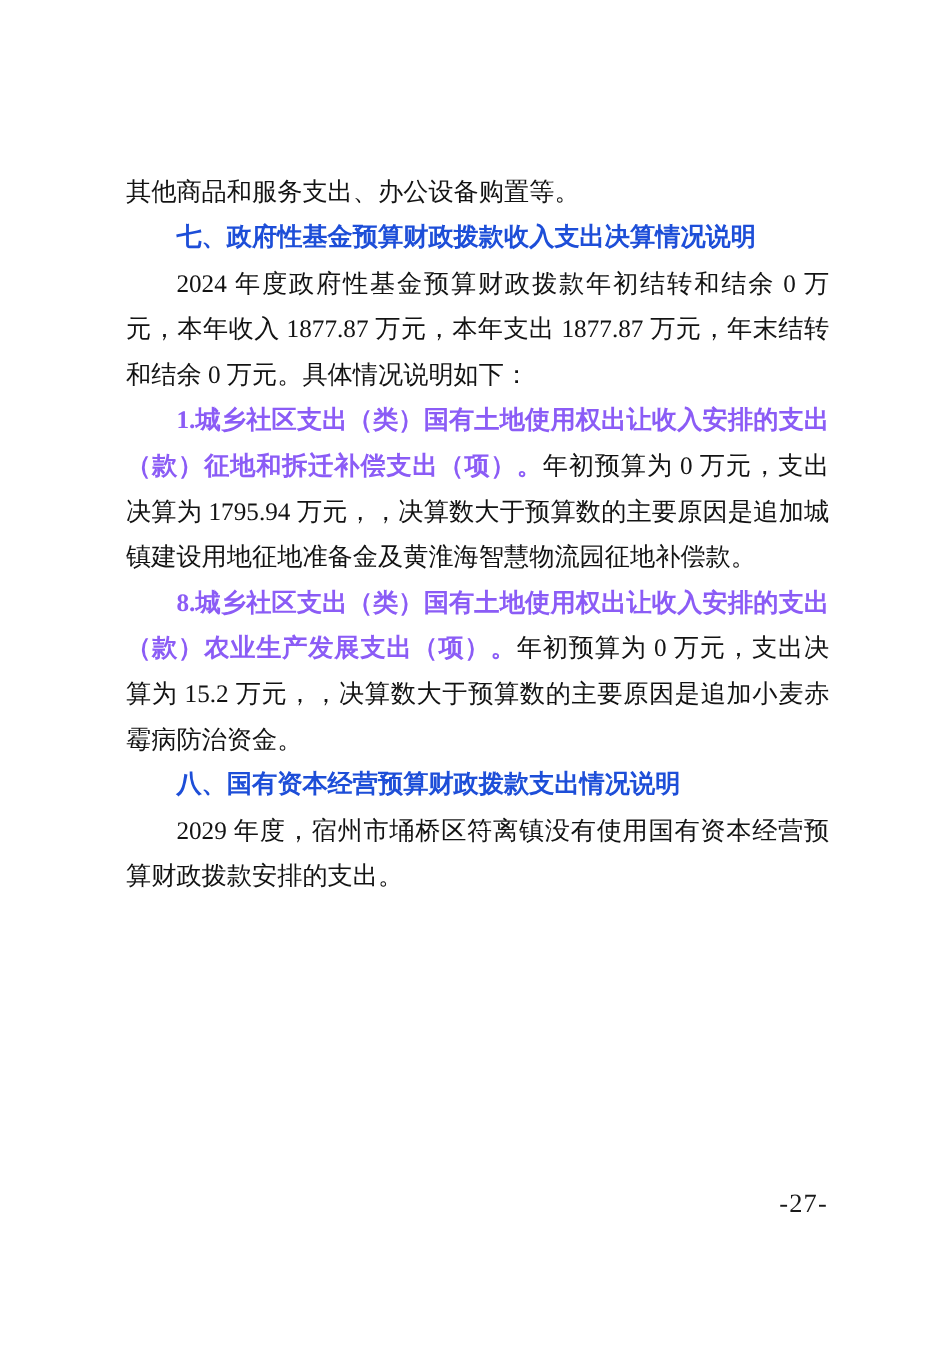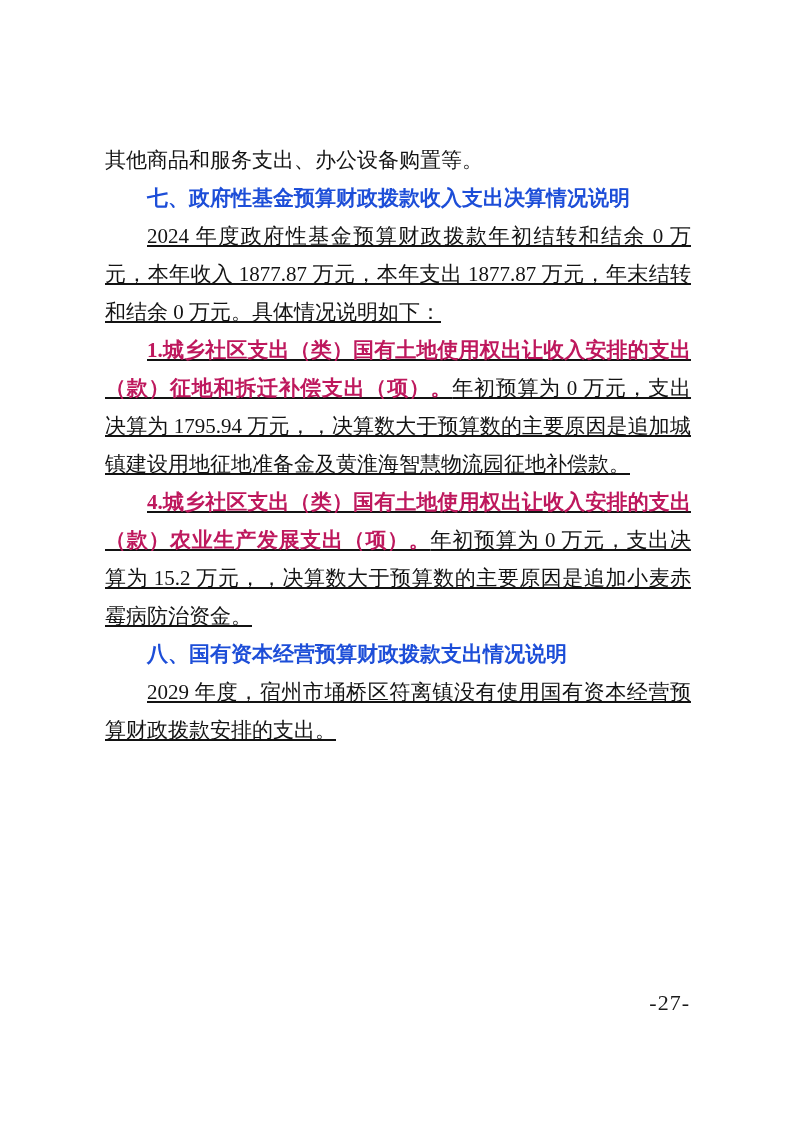--- a/index.html
+++ b/index.html
@@ -24,30 +24,30 @@
     font-size: 21px;
     line-height: 38px;
     text-align: justify;
     text-justify: inter-character;
   }
   .content p { margin: 0; }
   .body-text {
     font-family: "Liberation Serif", "DejaVu Serif", serif;
     font-weight: 400;
   }
-  .indent { text-indent: 2em; text-decoration: underline; }
+  .indent { text-indent: 2em; }
   .heading {
     font-family: "Liberation Sans", "DejaVu Sans", sans-serif;
     font-weight: 700;
     text-indent: 2em;
     color: #1d4ed8;
   }
   .item-lead {
     font-weight: 700;
-    color: #be185d;
+    color: #8b5cf6;
   }
   .page-number {
     position: absolute;
     right: 103px;
     top: 990px;
     font-family: "Liberation Serif", "DejaVu Serif", serif;
     font-size: 22px;
     color: #1a1a1a;
     letter-spacing: 1px;
   }
@@ -59,21 +59,21 @@
   <div class="content">
 
     <p class="body-text">其他商品和服务支出、办公设备购置等。</p>
 
     <p class="heading">七、政府性基金预算财政拨款收入支出决算情况说明</p>
 
     <p class="body-text indent">2024 年度政府性基金预算财政拨款年初结转和结余 0 万元，本年收入 1877.87 万元，本年支出 1877.87 万元，年末结转和结余 0 万元。具体情况说明如下：</p>
 
     <p class="body-text indent"><span class="item-lead">1.城乡社区支出（类）国有土地使用权出让收入安排的支出（款）征地和拆迁补偿支出（项）。</span><span>年初预算为 0 万元，支出决算为 1795.94 万元，，决算数大于预算数的主要原因是追加城镇建设用地征地准备金及黄淮海智慧物流园征地补偿款。</span></p>
 
-    <p class="body-text indent"><span class="item-lead">4.城乡社区支出（类）国有土地使用权出让收入安排的支出（款）农业生产发展支出（项）。</span><span>年初预算为 0 万元，支出决算为 15.2 万元，，决算数大于预算数的主要原因是追加小麦赤霉病防治资金。</span></p>
+    <p class="body-text indent"><span class="item-lead">8.城乡社区支出（类）国有土地使用权出让收入安排的支出（款）农业生产发展支出（项）。</span><span>年初预算为 0 万元，支出决算为 15.2 万元，，决算数大于预算数的主要原因是追加小麦赤霉病防治资金。</span></p>
 
 
     <p class="heading">八、国有资本经营预算财政拨款支出情况说明</p>
 
     <p class="body-text indent">2029 年度，宿州市埇桥区符离镇没有使用国有资本经营预算财政拨款安排的支出。</p>
 
   </div>
 
   <div class="page-number">-27-</div>
 </div>

